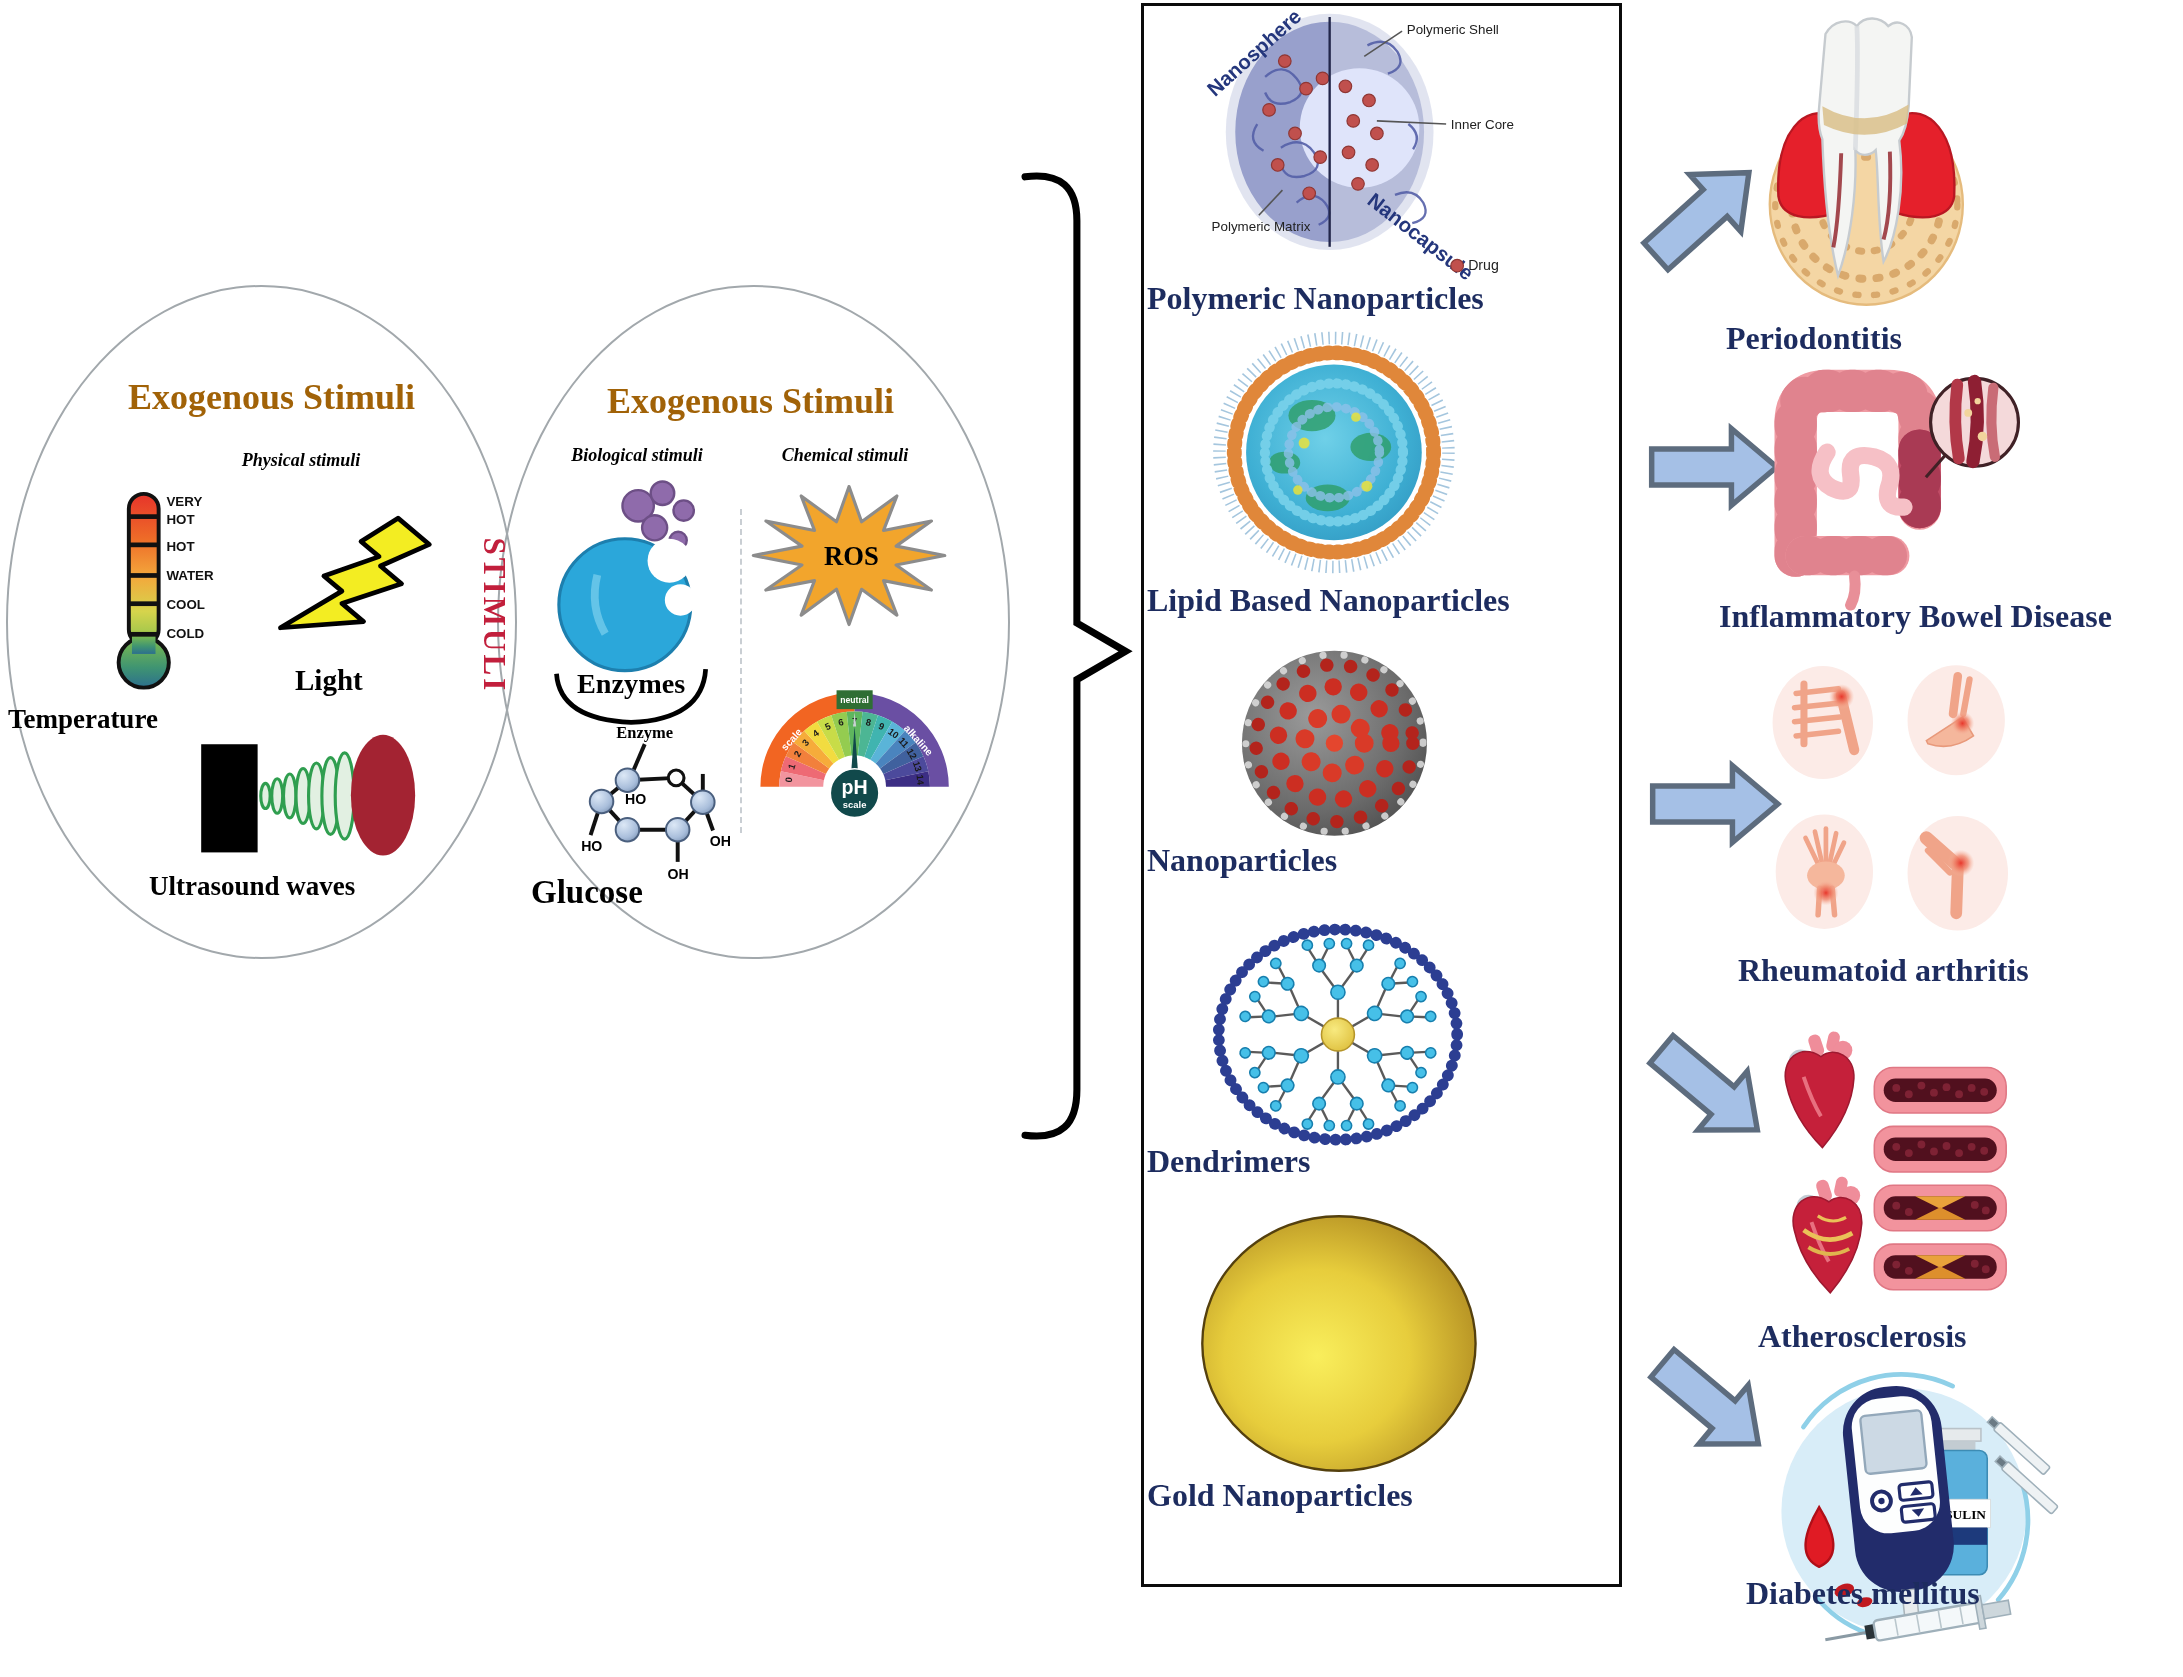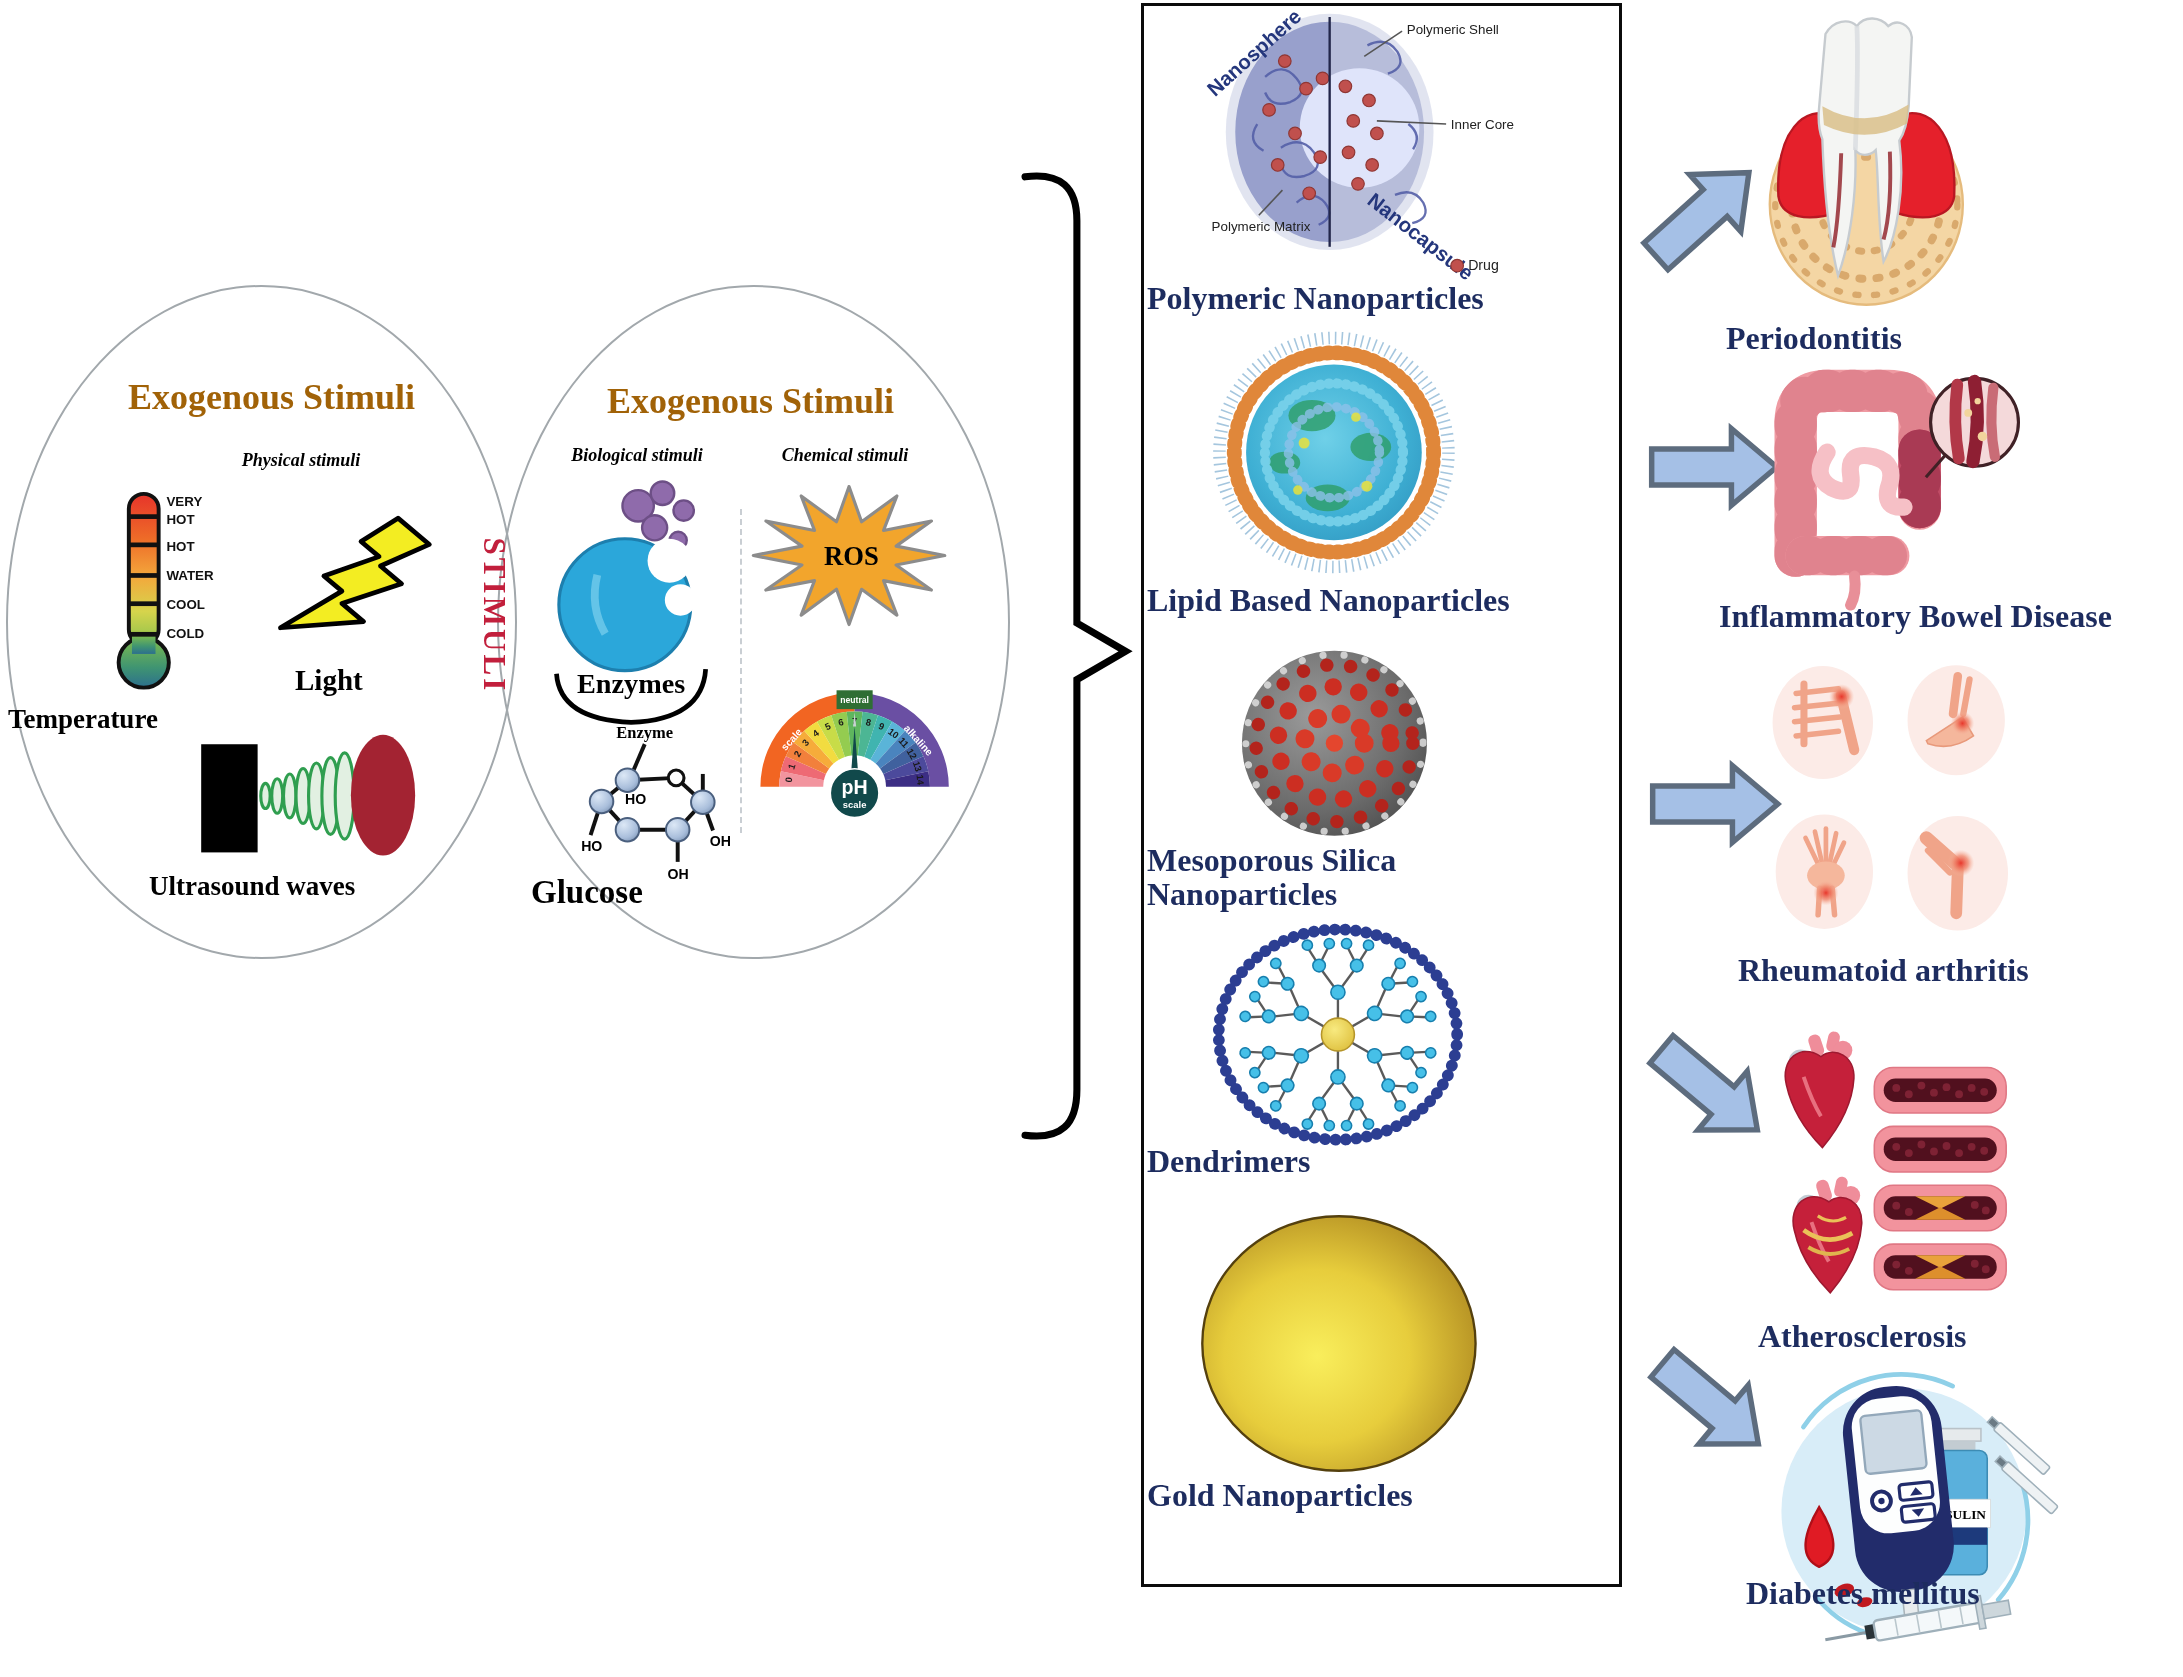--- a/index.html
+++ b/index.html
@@ -290,21 +290,20 @@
       </radialGradient>
     </defs>
     <circle cx="128" cy="124" r="118" fill="url(#msnG)"></circle>
     <circle cx="128" cy="124" r="113" fill="none" stroke="#d8d8d8" stroke-width="9" stroke-dasharray="0.2 27" stroke-linecap="round" opacity="0.9"></circle>
     <circle cx="128" cy="124" r="11" fill="#e4462e"></circle>
     <circle cx="128" cy="124" r="38" fill="none" stroke="#d93a28" stroke-width="24" stroke-dasharray="0.2 31" stroke-linecap="round"></circle>
     <circle cx="128" cy="124" r="72" fill="none" stroke="#cc2e22" stroke-width="22" stroke-dasharray="0.2 33.5" stroke-linecap="round"></circle>
     <circle cx="128" cy="124" r="100" fill="none" stroke="#b3241c" stroke-width="17" stroke-dasharray="0.2 30.5" stroke-linecap="round"></circle>
   </svg>
   <div class="np-title" style="left:1147px;top:843px;width:464px;">
-    <div>Mesoporous Silica</div>
     <div>Nanoparticles</div>
   </div>
 
   <svg style="left:1214px;top:923px;" width="251" height="224" viewBox="0 0 320 285">
     <defs>
       <radialGradient id="denC" cx="0.4" cy="0.35" r="0.9">
         <stop offset="0" stop-color="#f8ea80"></stop>
           <stop offset="1" stop-color="#d8b62e"></stop>
       </radialGradient>
       <g id="dbranch">

